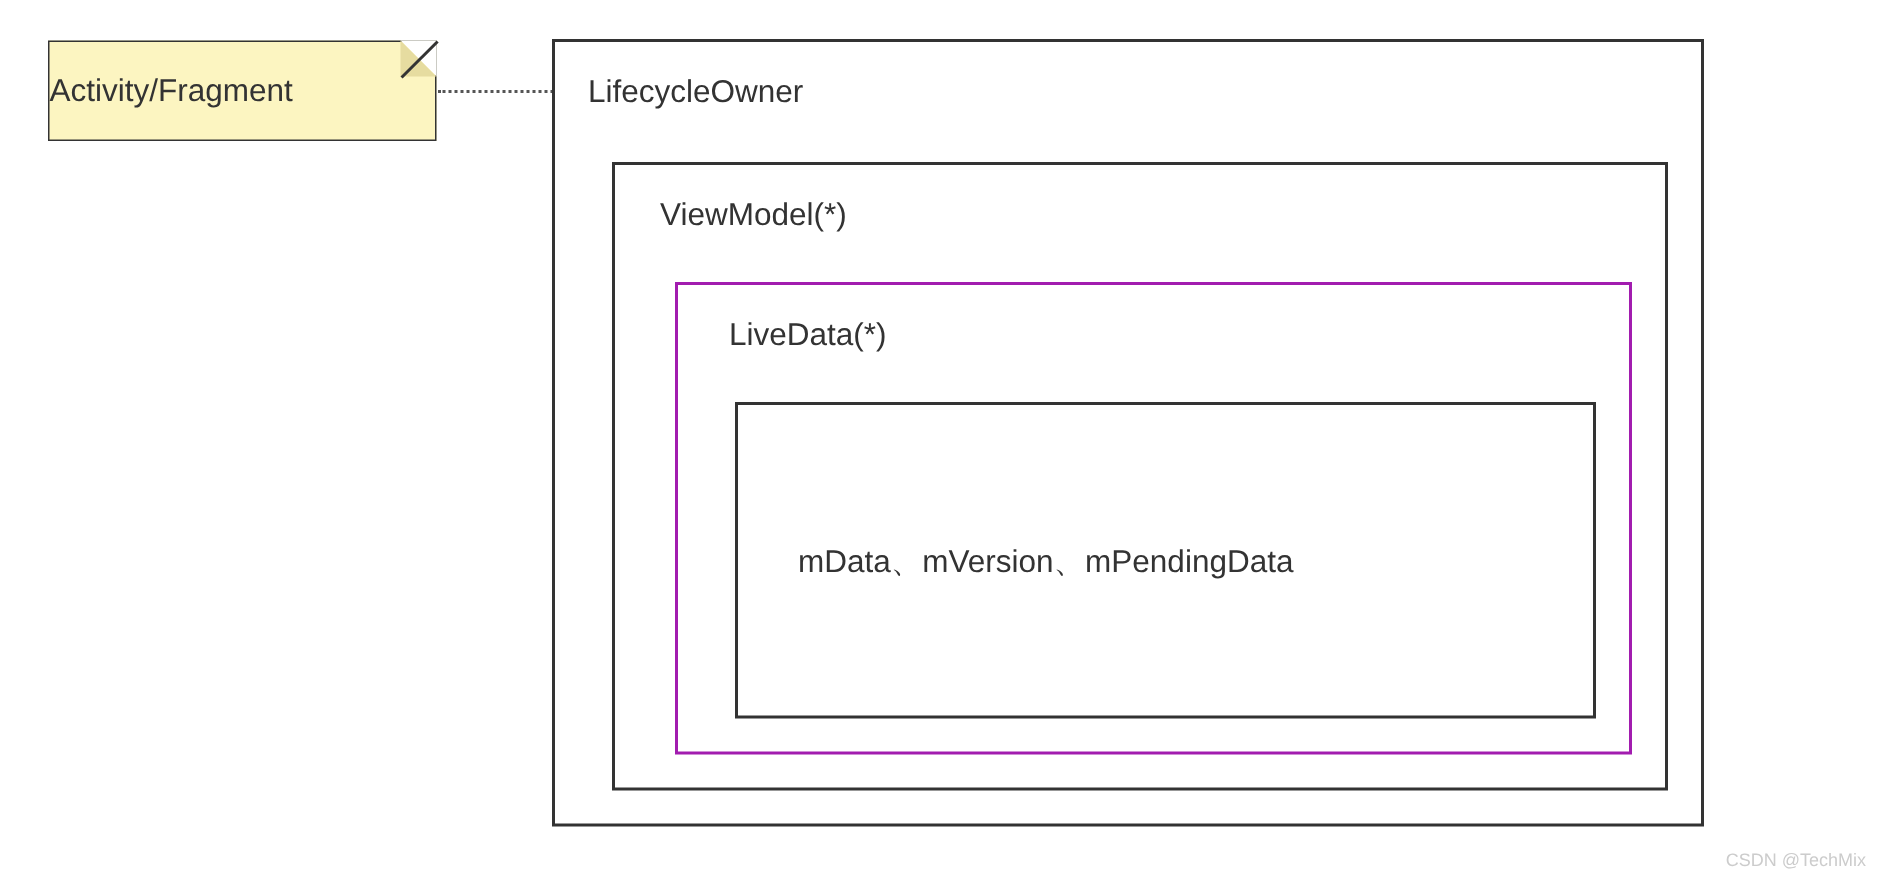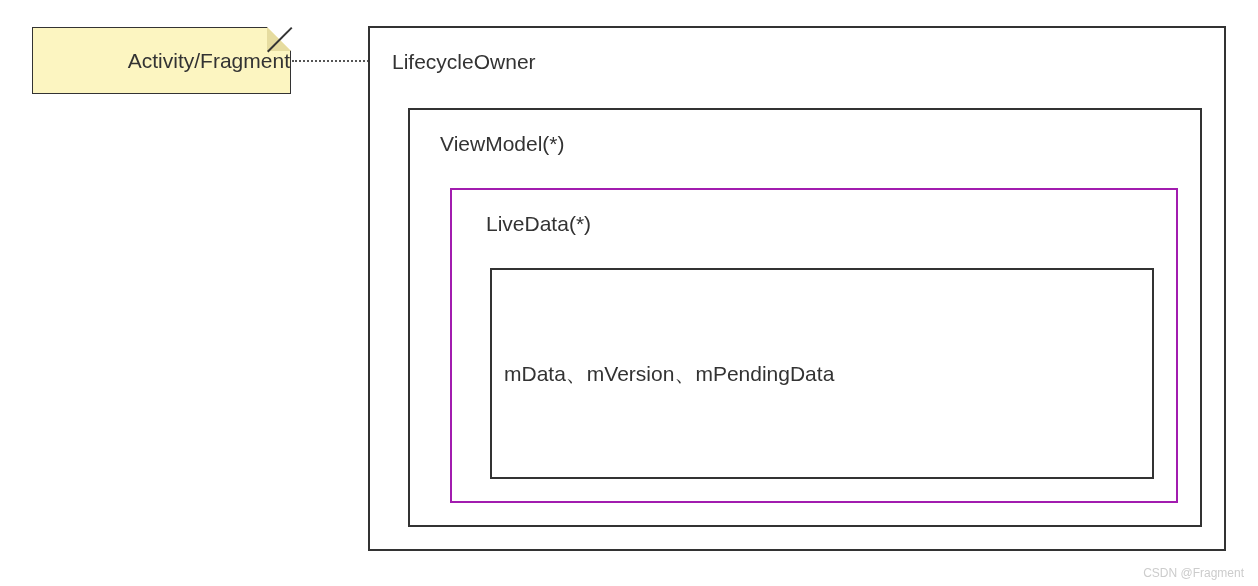--- a/index.html
+++ b/index.html
@@ -19,21 +19,21 @@
     .note {
       position: absolute;
       left: 32px;
       top: 27px;
       width: 259px;
       height: 67px;
       background: #fcf5c1;
       border: 1.5px solid #333;
       display: flex;
       align-items: center;
-      justify-content: flex-end;
+      justify-content: flex-start;
     }
     .note-fold {
       position: absolute;
       right: -1px;
       top: -1px;
       width: 0;
       height: 0;
       border-style: solid;
       border-width: 0 24px 24px 0;
       border-color: transparent #fff transparent transparent;
@@ -71,21 +71,21 @@
       position: absolute;
       left: 292px;
       top: 60px;
       width: 77px;
       border-top: 2px dotted #555;
     }
     .outer-box {
       position: absolute;
       left: 368px;
       top: 26px;
-      width: 858px;
+      width: 768px;
       height: 525px;
       border: 2px solid #333;
       padding: 18px 22px;
     }
     .outer-label {
       position: absolute;
       left: 22px;
       top: 22px;
     }
     .vm-box {
@@ -117,21 +117,21 @@
     }
     .inner-box {
       position: absolute;
       left: 38px;
       top: 78px;
       right: 22px;
       bottom: 22px;
       border: 2px solid #333;
       display: flex;
       align-items: center;
-      padding-left: 12px;
+      padding-left: 40px;
     }
     .watermark {
       position: absolute;
       right: 14px;
       bottom: 6px;
       font-size: 12px;
       color: #ccc;
     }
   </style>
 </head>
@@ -154,13 +154,13 @@
     <div class="livedata-box">
       <div class="livedata-label">LiveData(*)</div>
 
       <div class="inner-box">
         <span>mData、mVersion、mPendingData</span>
       </div>
     </div>
   </div>
 </div>
 
-<div class="watermark">CSDN @Fragment</div>
+<div class="watermark">CSDN @TechMix</div>
 
 </body></html>

